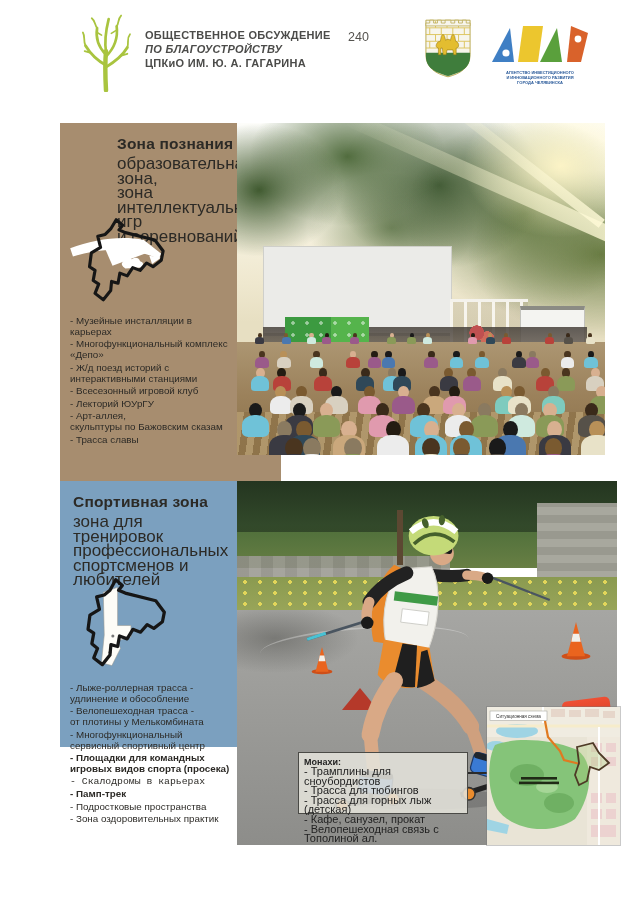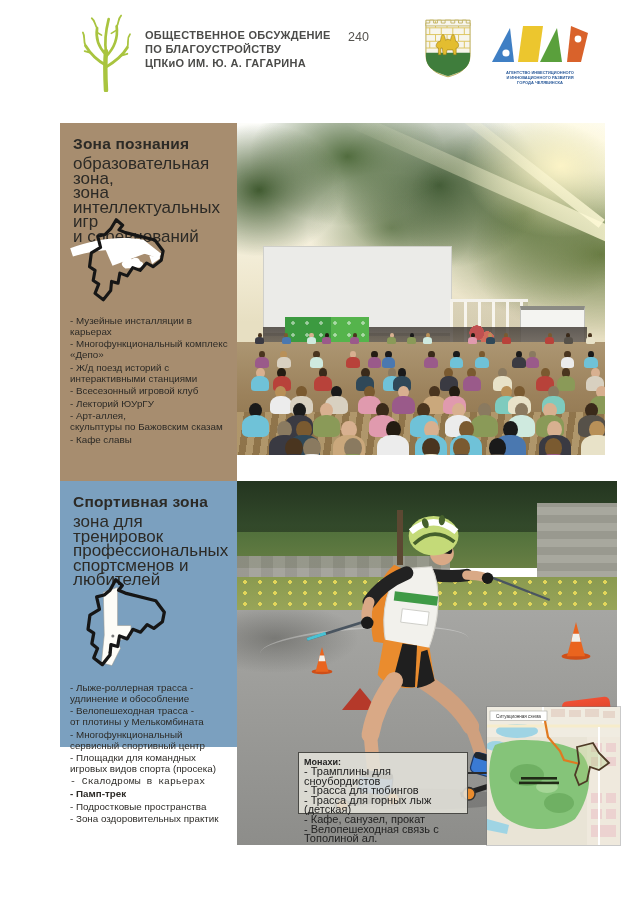--- a/index.html
+++ b/index.html
@@ -12,21 +12,21 @@
                 font-size:11px;line-height:14px;letter-spacing:.3px;}
   #page-number{position:absolute;left:348px;top:30px;color:#55534f;font-size:12.5px;}
   #crest-logo{position:absolute;left:424px;top:18px;width:48px;height:60px;}
   #agency-logo{position:absolute;left:490px;top:24px;width:100px;height:58px;}
   #agency-caption{margin-top:2px;color:#2a5a9a;font-size:4px;line-height:5px;text-align:center;font-weight:bold;}
   
   .section{position:absolute;left:60px;width:557px;}
   #sec-knowledge{top:123px;height:332px;}
   #sec-sport{top:481px;height:364px;}
   .sidebar{position:absolute;left:0;top:0;width:177px;color:#2c2a26;}
-  #sec-knowledge .sidebar{height:424px;}
+  #sec-knowledge .sidebar{height:424px;padding-left:44px;}
   #sec-sport .sidebar{height:266px;}
   .zone-title{padding:12px 8px 0 13px;font-size:15.5px;font-weight:bold;letter-spacing:.2px;}
   .zone-subtitle{padding:4px 6px 0 13px;font-size:17px;line-height:14.5px;white-space:pre-line;}
   .zone-shape{position:absolute;left:8px;width:124px;}
   #shape-knowledge{top:94px;height:92px;}
   #shape-sport{top:90px;height:110px;}
   .zone-list{position:absolute;left:0;width:177px;padding:0 2px 0 10px;box-sizing:border-box;}
   #list-knowledge{top:193px;}
   #list-sport{top:202px;}
   .bullet{font-size:9.8px;line-height:10.9px;margin-bottom:1.6px;white-space:pre-line;color:#2c2a26;}
@@ -124,21 +124,21 @@
         <path d="M42,16 C45,12 43,8 47,4" stroke-width="2"></path>
         <path d="M13,46 L6,44" stroke-width="2"></path>
         <path d="M47,49 L54,47" stroke-width="2"></path>
         <path d="M25,26 L20,23" stroke-width="1.8"></path>
         <path d="M36,24 L41,21" stroke-width="1.8"></path>
       </g>
     </svg>
 
     <div id="header-title">
         <div class="h-line" style="white-space: pre-line;">ОБЩЕСТВЕННОЕ ОБСУЖДЕНИЕ</div>
-        <div class="h-line" style="white-space: pre-line;">ПО БЛАГОУСТРОЙСТВУ</div>
+        <div class="h-line" style="white-space: pre-line; font-style: italic;">ПО БЛАГОУСТРОЙСТВУ</div>
         <div class="h-line" style="white-space: pre-line;">ЦПКиО ИМ. Ю. А. ГАГАРИНА</div>
       </div>
 
     <div id="page-number">240</div>
 
     <svg id="crest-logo" viewBox="0 0 50 62">
       <path d="M2,2 H48 V38 C48,52 37,58 25,61 C13,58 2,52 2,38 Z" fill="#f7f5ec" stroke="#b8a850" stroke-width="1"></path>
       <g stroke="#d8bc46" stroke-width="1" opacity=".85">
         <path d="M2,10 H48 M2,17 H48 M2,24 H48 M2,31 H48"></path>
         <path d="M12,3 V10 M24,3 V10 M36,3 V10 M6,10 V17 M18,10 V17 M30,10 V17 M42,10 V17 M12,17 V24 M24,17 V24 M36,17 V24 M6,24 V31 M18,24 V31 M30,24 V31 M42,24 V31"></path>
@@ -184,21 +184,21 @@
       <div id="list-knowledge" class="zone-list">
           <div class="bullet" style="white-space: pre-line;">- Музейные инсталляции в карьерах</div>
           <div class="bullet" style="white-space: pre-line;">- Многофункциональный комплекс
 «Депо»</div>
           <div class="bullet" style="white-space: pre-line;">- Ж/д поезд историй с
 интерактивными станциями</div>
           <div class="bullet" style="white-space: pre-line;">- Всесезонный игровой клуб</div>
           <div class="bullet" style="white-space: pre-line;">- Лекторий ЮУрГУ</div>
           <div class="bullet" style="white-space: pre-line;">- Арт-аллея,
  скульптуры по Бажовским сказам</div>
-          <div class="bullet" style="white-space: pre-line;">- Кафе славы</div>
+          <div class="bullet" style="white-space: pre-line;">- Трасса славы</div>
         </div>
     </div>
 
     <div id="photo-cinema" class="photo">
       <div id="p1-sky"></div>
       <div id="p1-trees"></div>
       <div id="ray1" class="ray"></div>
       <div id="ray2" class="ray"></div>
       <div id="p1-screen"></div>
       <div id="p1-pergola"></div>
@@ -534,21 +534,21 @@
         <path d="M44,15 L50,4 L57,10 L53,15 L60,18 L92,26 L101,38 L99,48 L90,55 L83,51 L76,59 L68,56 L62,66 L54,63 L52,74 L45,72 L44,83 L36,93 L27,86 L31,76 L25,71 L27,60 L21,56 L23,41 L33,35 L30,22 L38,20 Z" fill="none" stroke="#161616" stroke-width="3.4" stroke-linejoin="round"></path>
       </svg>
 
       <div id="list-sport" class="zone-list">
           <div class="bullet" style="white-space: pre-line;">- Лыже-роллерная трасса -
 удлинение и обособление</div>
           <div class="bullet" style="white-space: pre-line;">- Велопешеходная трасса -
 от плотины у Мелькомбината</div>
           <div class="bullet" style="white-space: pre-line;">- Многофункциональный
 сервисный спортивный центр</div>
-          <div class="bullet" style="white-space: pre-line;">- Площадки для командных
+          <div class="bullet" style="white-space: pre-line; font-weight: bold;">- Площадки для командных
 игровых видов спорта (просека)</div>
           <div class="bullet" style="white-space: pre-line; font-family: Liberation Mono, monospace;">- Скалодромы в карьерах</div>
           <div class="bullet" style="white-space: pre-line; font-weight: bold;">- Памп-трек</div>
           <div class="bullet" style="white-space: pre-line;">- Подростковые пространства</div>
           <div class="bullet" style="white-space: pre-line;">- Зона оздоровительных практик</div>
         </div>
     </div>
 
     <div id="photo-sport" class="photo">
       <div id="p2-forest"></div>

